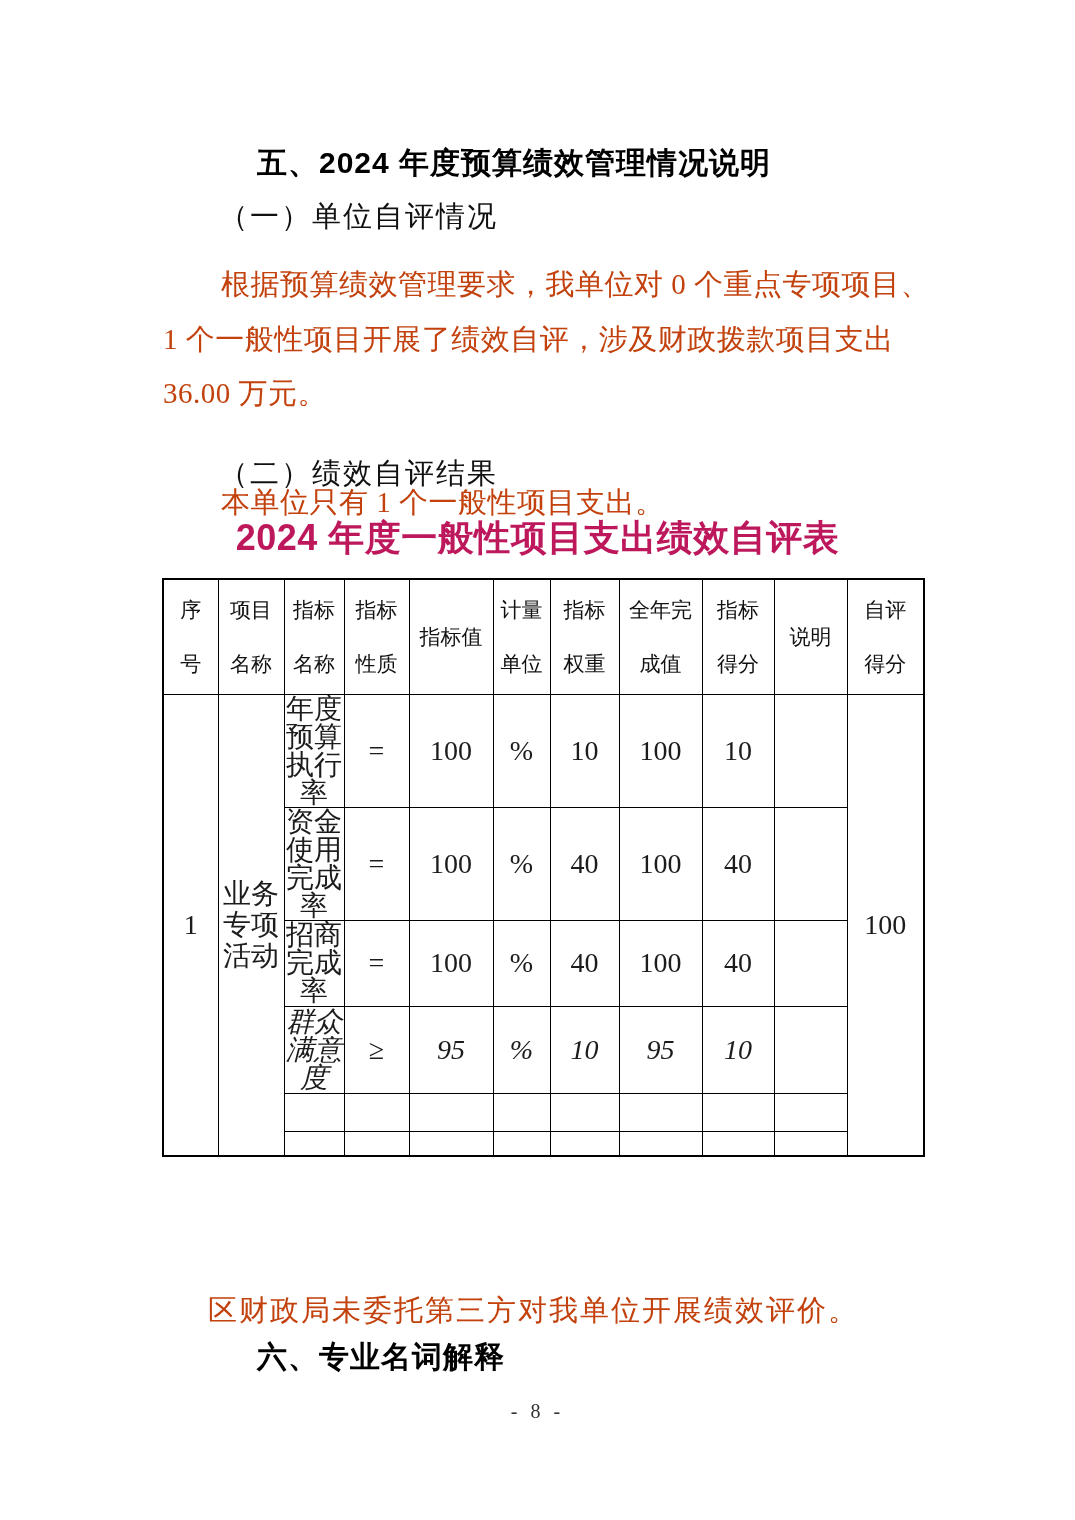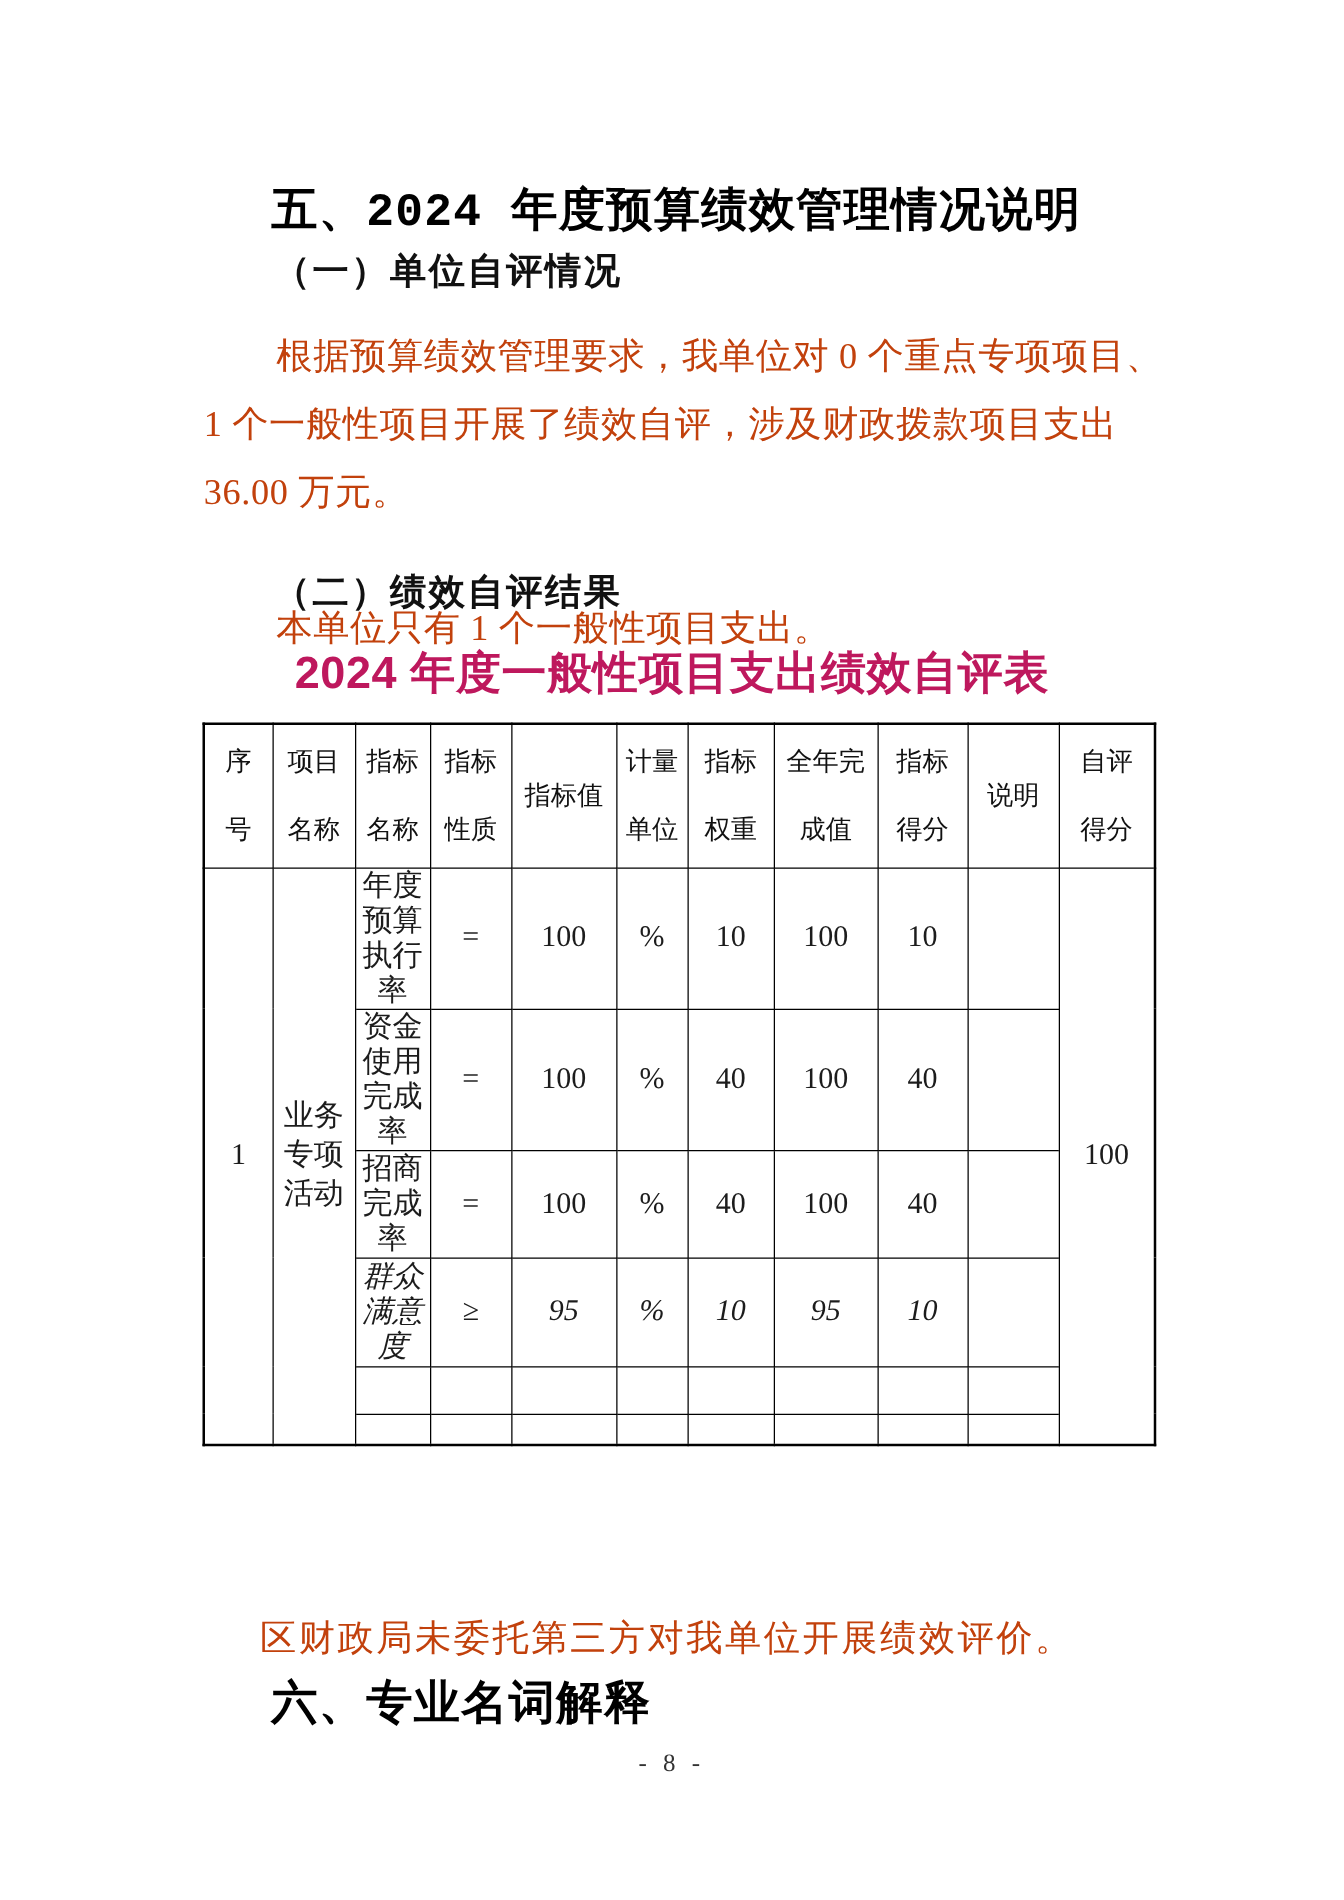--- a/index.html
+++ b/index.html
@@ -9,30 +9,30 @@
     width:1075px; height:1520px;
     margin:0 auto;
     background:#ffffff;
     overflow:hidden;
     color:#1a1a1a;
     font-family:"Liberation Serif","DejaVu Serif",serif;
   }
 
   .h-main {
     position:absolute;
-    font-family:Liberation Mono, monospace;
-    font-weight:700; font-size:37px; color:#000;
-    letter-spacing:1px; white-space:nowrap;
+    font-family:Liberation Sans, sans-serif;
+    font-weight:700; font-size:30px; color:#000;
+    letter-spacing:1px; white-space:nowrap;margin-left:40px;
   }
   #h5 { left:217px; top:143px; }
   #h6 { left:217px; top:1337px; }
 
   .sub-head {
     position:absolute;
-    font-weight:700; font-size:29px; color:#111;
+    font-weight:400; font-size:29px; color:#111;
     letter-spacing:2px; white-space:nowrap;
   }
   #sub1 { left:219px; top:197px; }
   #sub2 { left:219px; top:418px;margin-top:36px; }
   #sub3 { left:218px; top:1228px; }
 
   .body-line {
     position:absolute;
     font-size:29px; color:#c2410c;
     letter-spacing:0.5px; white-space:nowrap;margin-top:12px;
@@ -67,21 +67,21 @@
     height:115px;
   }
   .hcell {
     height:100%;
     display:flex; flex-direction:column;
     align-items:center; justify-content:center;
     gap:32px;
   }
   .hcell span { display:block; line-height:22px; white-space:nowrap; }
 
-  table.eval td { font-size:24px; color:#1c1c1c; }
+  table.eval td { font-size:28px; color:#1c1c1c; }
   td.c-ind {
     font-size:21px; line-height:28px;
     padding:0 7px;
   }
   td.c-proj {
     font-size:21px; line-height:31px;
     padding:0 8px;
   }
   td.c-nature { font-size:20px; }
   tr.rh1 { height:112px; }

